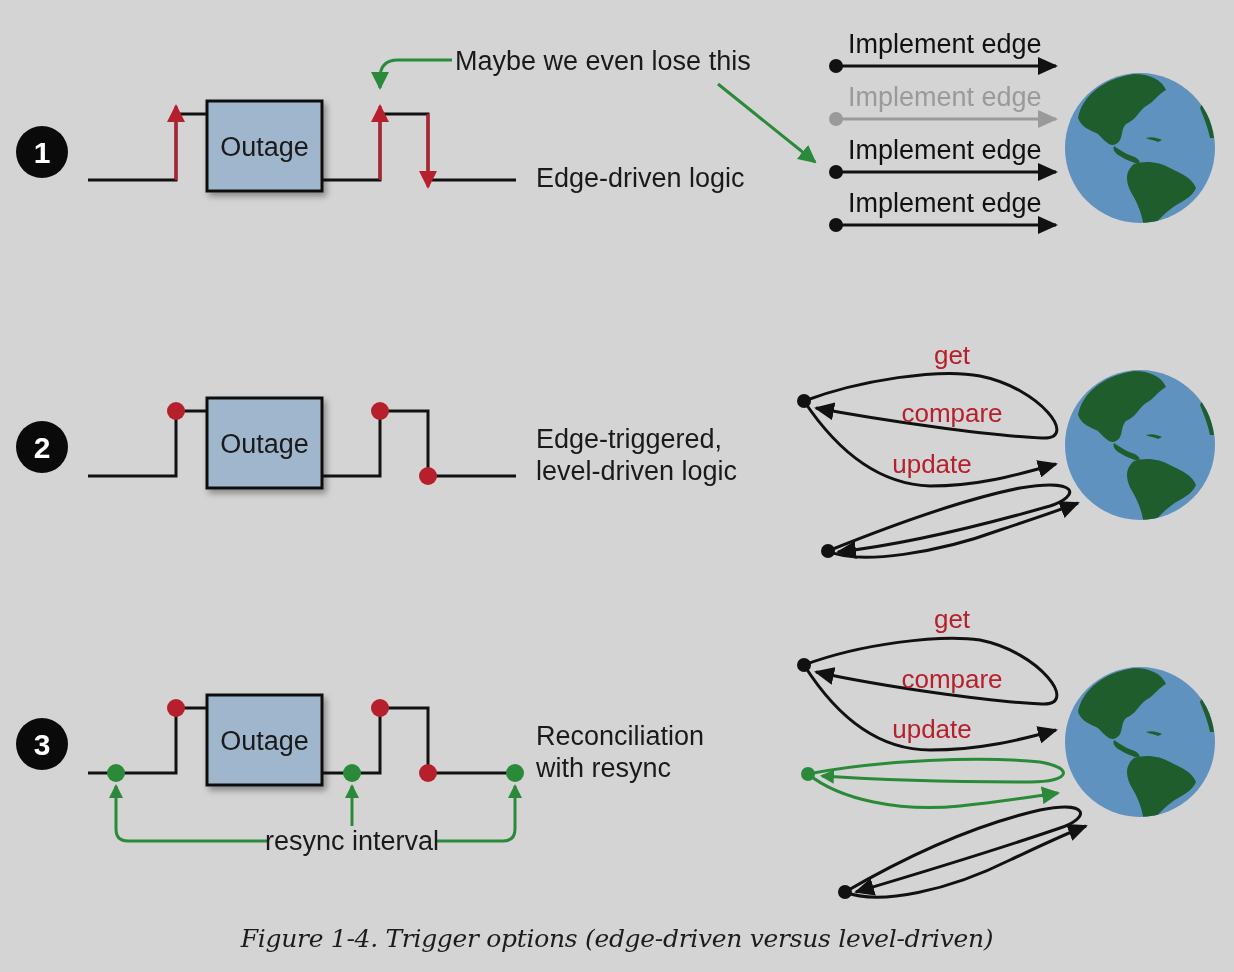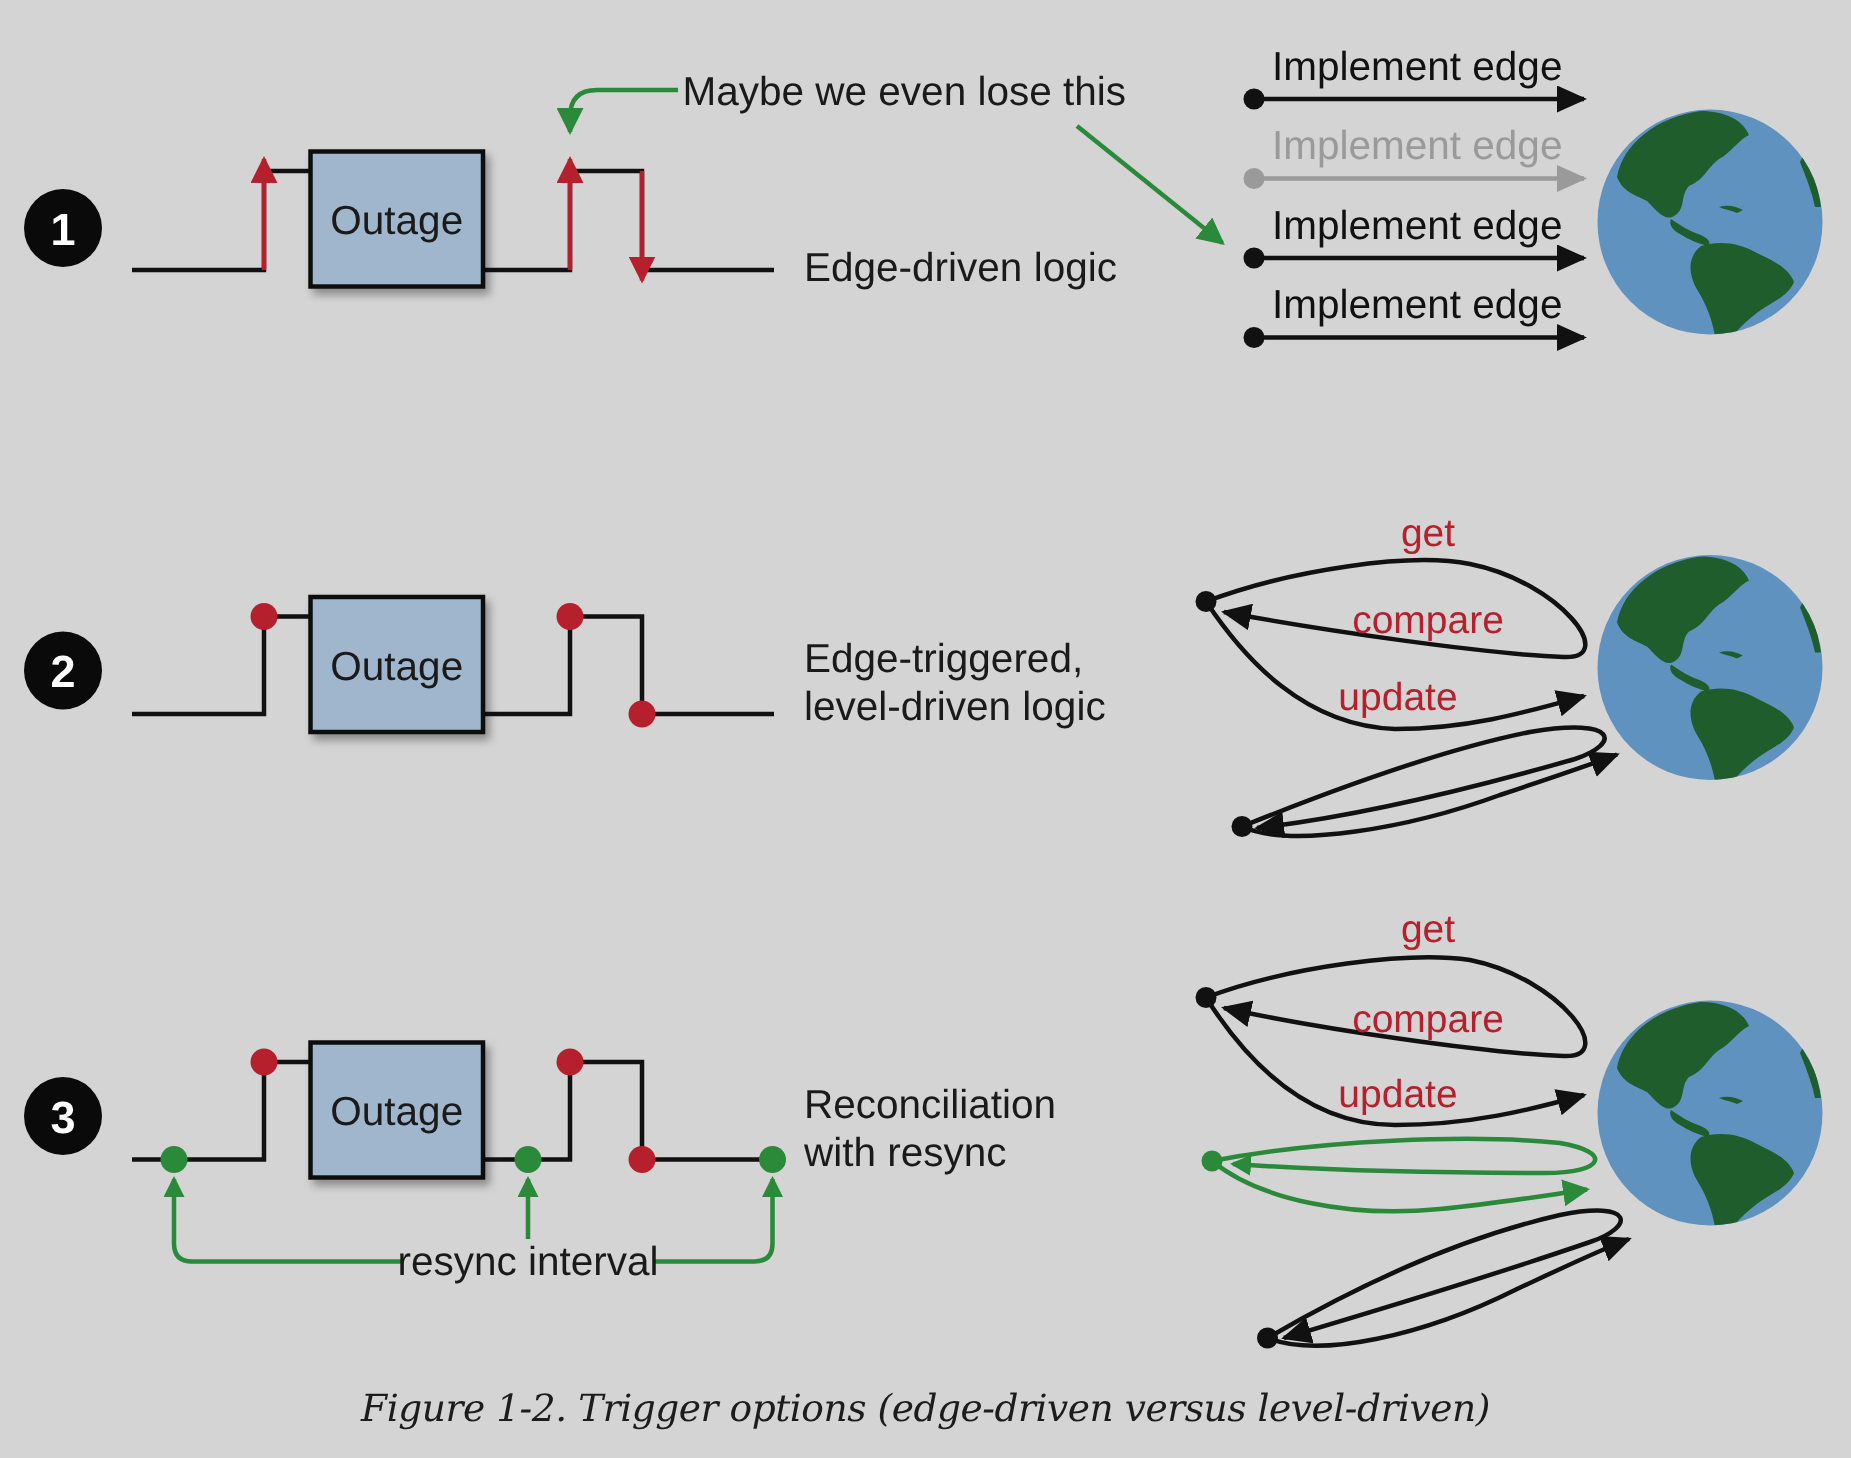--- a/index.html
+++ b/index.html
@@ -178,13 +178,13 @@
       <circle cx="808" cy="774" r="7" fill="#2a8a3a"></circle>
 
       <path d="M845,892 C900,860 970,826 1040,810 C1090,800 1090,818 1060,828 C990,852 910,876 856,892" fill="none" stroke="#111" stroke-width="3" marker-end="url(#arrBlackBig)"></path>
       <path d="M845,892 C880,906 950,890 1010,860 C1040,846 1065,834 1086,826" fill="none" stroke="#111" stroke-width="3" marker-end="url(#arrBlackBig)"></path>
       <circle cx="845" cy="892" r="7" fill="#111"></circle>
     </g>
     <use href="#globe" x="1140" y="742"></use>
   </g>
 </svg>
 
-<div class="caption">Figure 1-2. Trigger options (edge-driven versus level-driven)</div>
+<div class="caption">Figure 1-4. Trigger options (edge-driven versus level-driven)</div>
 
 </body></html>

